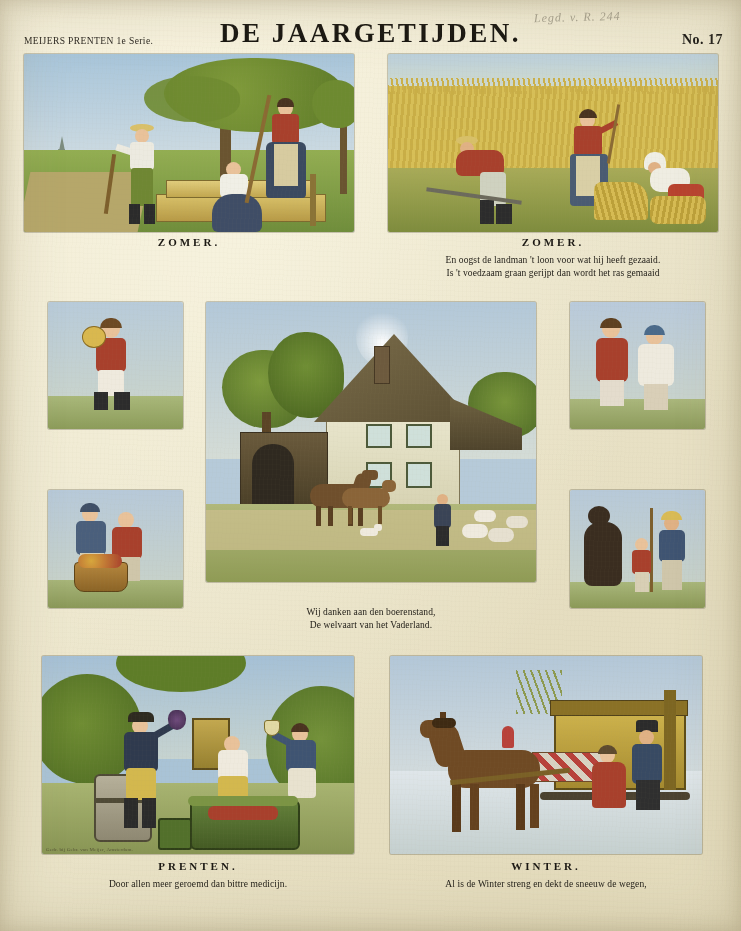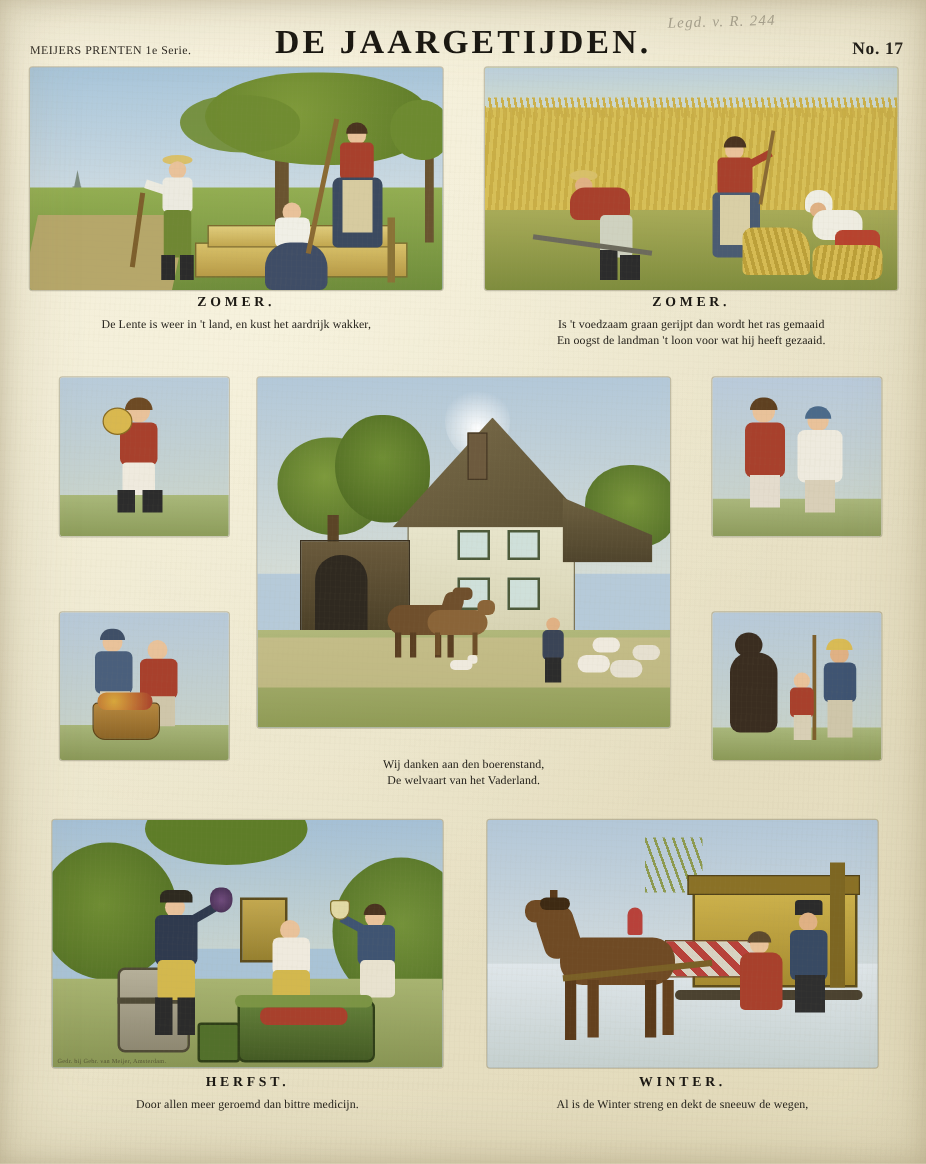--- a/index.html
+++ b/index.html
@@ -182,21 +182,20 @@
     <div class="lim" style="left:17px; top:-2px; width:17px; height:9px; background:#4a3320; border-radius:8px 8px 0 0;"></div>
     <div class="lim" style="left:12px; top:14px; width:27px; height:30px; background:#a8402c; border-radius:4px;"></div>
     <div class="lim" style="left:6px; top:42px; width:40px; height:56px; background:#3b4a60; border-radius:6px 6px 4px 4px;"></div>
     <div class="lim" style="left:14px; top:44px; width:24px; height:42px; background:#d7cba0;"></div>
     <div class="lim" style="left:-4px; top:-6px; width:4px; height:110px; background:#8a6a33; transform:rotate(12deg);"></div>
   </div>
   <div class="sign-bottom" style="left:6px; bottom:3px;"></div>
 </div>
 <div class="cap" style="left:24px; top:236px; width:330px;">ZOMER.</div>
 <div class="verse" style="left:24px; top:254px; width:330px;">
-  <div>De Lente is weer in 't land, en kust het aardrijk wakker,</div>
 </div>
 
 <div class="pic" style="left:388px; top:54px; width:330px; height:178px; background:#cbd6a0;">
   <div class="sky" style="height:26%; background:linear-gradient(#bcd0dc,#d6dec8);"></div>
 
   <div style="position:absolute; left:0; right:0; top:32px; height:86px; background:repeating-linear-gradient(95deg,#d7bf57 0 3px,#c9ae46 3px 6px);"></div>
   <div style="position:absolute; left:0; right:0; top:24px; height:16px; background:repeating-linear-gradient(80deg,#cbb04a 0 2px, rgba(0,0,0,0) 2px 5px);"></div>
 
   <div class="ground" style="height:36%; background:linear-gradient(#a8ab58,#7e8c3d);"></div>
 
@@ -226,22 +225,22 @@
     <div class="lim" style="left:8px; top:18px; width:40px; height:24px; background:#efede2; border-radius:10px;"></div>
     <div class="lim" style="left:26px; top:34px; width:36px; height:38px; background:#b8432f; border-radius:6px;"></div>
   </div>
 
   <div style="position:absolute; left:206px; top:128px; width:54px; height:38px; background:repeating-linear-gradient(75deg,#d6bb53 0 3px,#bca039 3px 6px); border-radius:8px 18px 4px 4px;"></div>
   <div style="position:absolute; left:262px; top:142px; width:56px; height:28px; background:repeating-linear-gradient(100deg,#d6bb53 0 3px,#bca039 3px 6px); border-radius:8px;"></div>
   <div class="sign-bottom" style="left:6px; bottom:3px;"></div>
 </div>
 <div class="cap" style="left:388px; top:236px; width:330px;">ZOMER.</div>
 <div class="verse" style="left:388px; top:254px; width:330px;">
+  <div>En oogst de landman 't loon voor wat hij heeft gezaaid.</div>
   <div>Is 't voedzaam graan gerijpt dan wordt het ras gemaaid</div>
-  <div>En oogst de landman 't loon voor wat hij heeft gezaaid.</div>
 </div>
 
 <div class="pic" style="left:48px; top:302px; width:135px; height:127px; background:linear-gradient(#b8cbda,#cdd6c9);">
   <div class="ground" style="height:26%; background:linear-gradient(#a9b87a,#8c9c5a);"></div>
   <div class="fig" style="left:38px; top:16px; width:62px; height:100px;">
     <div class="lim round" style="left:16px; top:2px; width:18px; height:18px; background:#e9c29a;"></div>
     <div class="lim" style="left:14px; top:0px; width:22px; height:10px; background:#6d4a24; border-radius:11px 11px 0 0;"></div>
     <div class="lim" style="left:10px; top:20px; width:30px; height:34px; background:#a8402c; border-radius:5px;"></div>
     <div class="lim" style="left:12px; top:52px; width:26px; height:26px; background:#efeade; border-radius:3px;"></div>
     <div class="lim" style="left:8px; top:74px; width:14px; height:18px; background:#2c2c2c;"></div>
@@ -410,21 +409,21 @@
     <div class="lim" style="left:-6px; top:4px; width:14px; height:14px; background:#e2d9a5; border:1px solid #7d6f2e; border-radius:3px 3px 8px 8px;"></div>
   </div>
 
   <div style="position:absolute; left:148px; top:144px; width:106px; height:46px; background:linear-gradient(#63803a,#445b24); border:2px solid #2f3f18; border-radius:6px;"></div>
   <div style="position:absolute; left:146px; top:140px; width:110px; height:10px; background:#7b9444; border-radius:6px;"></div>
   <div style="position:absolute; left:166px; top:150px; width:70px; height:14px; background:#a8402c; border-radius:6px;"></div>
 
   <div style="position:absolute; left:116px; top:162px; width:30px; height:28px; background:#52702b; border:2px solid #2f3f18; border-radius:3px;"></div>
   <div class="sign-bottom" style="left:4px; bottom:2px;">Gedr. bij Gebr. van Meijer, Amsterdam.</div>
 </div>
-<div class="cap" style="left:42px; top:860px; width:312px;">HERFST.</div>
+<div class="cap" style="left:42px; top:860px; width:312px;">PRENTEN.</div>
 <div class="verse" style="left:42px; top:878px; width:312px;">
   <div>Door allen meer geroemd dan bittre medicijn.</div>
 </div>
 
 <div class="pic" style="left:390px; top:656px; width:312px; height:198px; background:#b4c8d8;">
   <div class="sky" style="height:60%; background:linear-gradient(#b3c7d8,#d2dbdd);"></div>
   <div class="ground" style="height:42%; background:linear-gradient(#dfe6ea,#c5d0cf);"></div>
 
   <div style="position:absolute; left:126px; top:14px; width:46px; height:44px; background:repeating-linear-gradient(70deg,#8d9a50 0 2px, rgba(0,0,0,0) 2px 7px);"></div>
 

